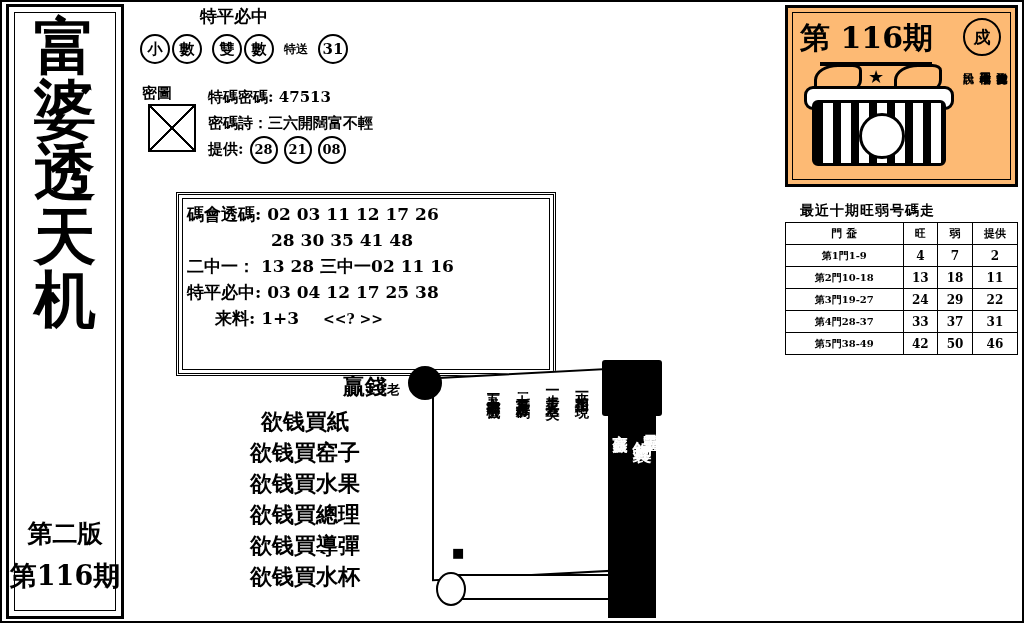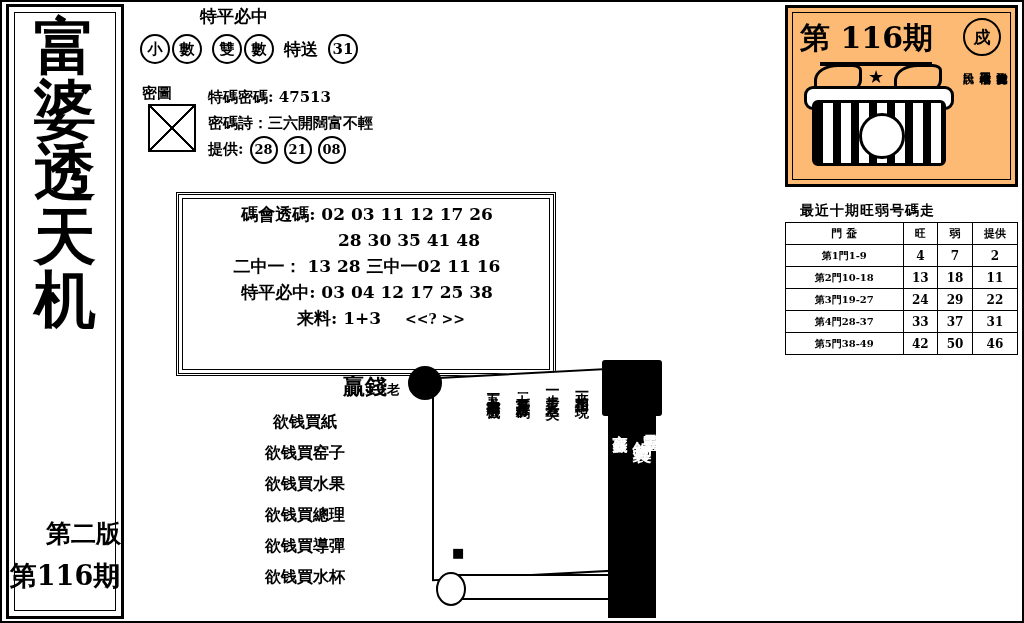--- a/index.html
+++ b/index.html
@@ -9,64 +9,64 @@
 
   
   .left-banner{position:absolute;left:6px;top:4px;width:118px;height:615px;
       border:3px solid #000;box-sizing:border-box;background:#fff;
       display:flex;flex-direction:column;align-items:center;}
   .lb-inner{position:absolute;left:5px;top:5px;right:5px;bottom:5px;border:1px solid #000;}
   .lb-title{position:absolute;left:0;right:0;top:8px;
       font-family:"DejaVu Serif","Liberation Serif",serif;
       font-weight:bold;font-size:62px;line-height:1.02;text-align:center;}
   .lb-title span{display:block;}
-  .lb-sub{position:absolute;left:0;right:0;bottom:66px;text-align:right;
+  .lb-sub{position:absolute;left:0;right:0;bottom:66px;text-align:center;
       font-family:"DejaVu Serif","Liberation Serif",serif;font-weight:bold;font-size:25px;}
   .lb-issue{position:absolute;left:0;right:0;bottom:22px;text-align:center;
       font-family:"DejaVu Serif","Liberation Serif",serif;font-weight:bold;font-size:27px;}
 
   
   .open-title{position:absolute;left:200px;top:5px;font-size:17px;font-weight:bold;
       font-family:"DejaVu Serif","Liberation Serif",serif;}
   .circ{display:inline-flex;align-items:center;justify-content:center;
       border:2px solid #000;border-radius:50%;width:26px;height:26px;
       font-size:15px;font-weight:bold;font-family:"DejaVu Serif","Liberation Serif",serif;}
   .row-open{position:absolute;left:140px;top:34px;display:flex;align-items:center;gap:10px;}
   .row-open .pair{display:flex;align-items:center;gap:2px;}
-  .row-open .lbl{font-size:17px;font-weight:bold;font-family:"DejaVu Serif","Liberation Serif",serif;}
+  .row-open .lbl{font-size:12px;font-weight:bold;font-family:"DejaVu Serif","Liberation Serif",serif;}
 
   
   .mi-label{position:absolute;left:142px;top:84px;font-size:15px;font-weight:bold;
       font-family:"DejaVu Serif","Liberation Serif",serif;}
   .mi-box{position:absolute;left:148px;top:104px;width:44px;height:44px;border:2px solid #000;}
   .mi-box:before,.mi-box:after{content:"";position:absolute;left:0;top:0;width:100%;height:100%;}
   .mi-box:before{background:linear-gradient(to bottom right,transparent 48%,#000 48%,#000 52%,transparent 52%);}
   .mi-box:after{background:linear-gradient(to bottom left,transparent 48%,#000 48%,#000 52%,transparent 52%);}
 
   .mi-lines{position:absolute;left:208px;top:84px;
       font-family:"DejaVu Serif","Liberation Serif",serif;font-size:15px;font-weight:bold;line-height:26px;}
   .mi-lines .l3{display:flex;gap:6px;}
   .mi-lines .l3 .circ{width:24px;height:24px;font-size:13px;}
 
   
   .numbox{position:absolute;left:176px;top:192px;width:380px;height:184px;
-      border:3px double #000;box-sizing:border-box;background:#fff;text-align:center;}
+      border:3px double #000;box-sizing:border-box;background:#fff;}
   .numbox .nb-inner{position:absolute;left:3px;top:3px;right:3px;bottom:3px;border:1px solid #000;}
   .nb-txt{position:absolute;left:8px;top:6px;right:6px;
       font-family:"DejaVu Serif","Liberation Serif",serif;font-weight:bold;font-size:17px;line-height:26px;}
   .nb-txt .ln{white-space:nowrap;}
   .nb-small{font-size:14px;}
 
   
   .list-block{position:absolute;left:190px;top:358px;width:230px;height:262px;
       font-family:"DejaVu Serif","Liberation Serif",serif;}
   .list-title{position:absolute;right:20px;top:14px;font-size:22px;font-weight:bold;}
   .list-title .sm{font-size:13px;}
   .list-items{position:absolute;left:0;top:48px;width:230px;
-      font-size:16px;font-weight:bold;line-height:31px;text-align:center;}
+      font-size:22px;font-weight:bold;line-height:31px;text-align:center;}
 
   
   .scroll-wrap{position:absolute;left:400px;top:360px;width:260px;height:258px;}
   .scroll-paper{position:absolute;left:32px;top:12px;width:196px;height:200px;
       border:2px solid #000;background:#fff;transform:skewY(-3deg);}
   .roller-top{position:absolute;left:8px;top:6px;width:30px;height:30px;border:2px solid #000;
       border-radius:50%;background:#000;}
   .roller-bot{position:absolute;left:40px;bottom:18px;width:190px;height:22px;border:2px solid #000;
       border-radius:11px;background:#fff;}
   .roller-bot2{position:absolute;left:36px;bottom:12px;width:26px;height:30px;border:2px solid #000;

